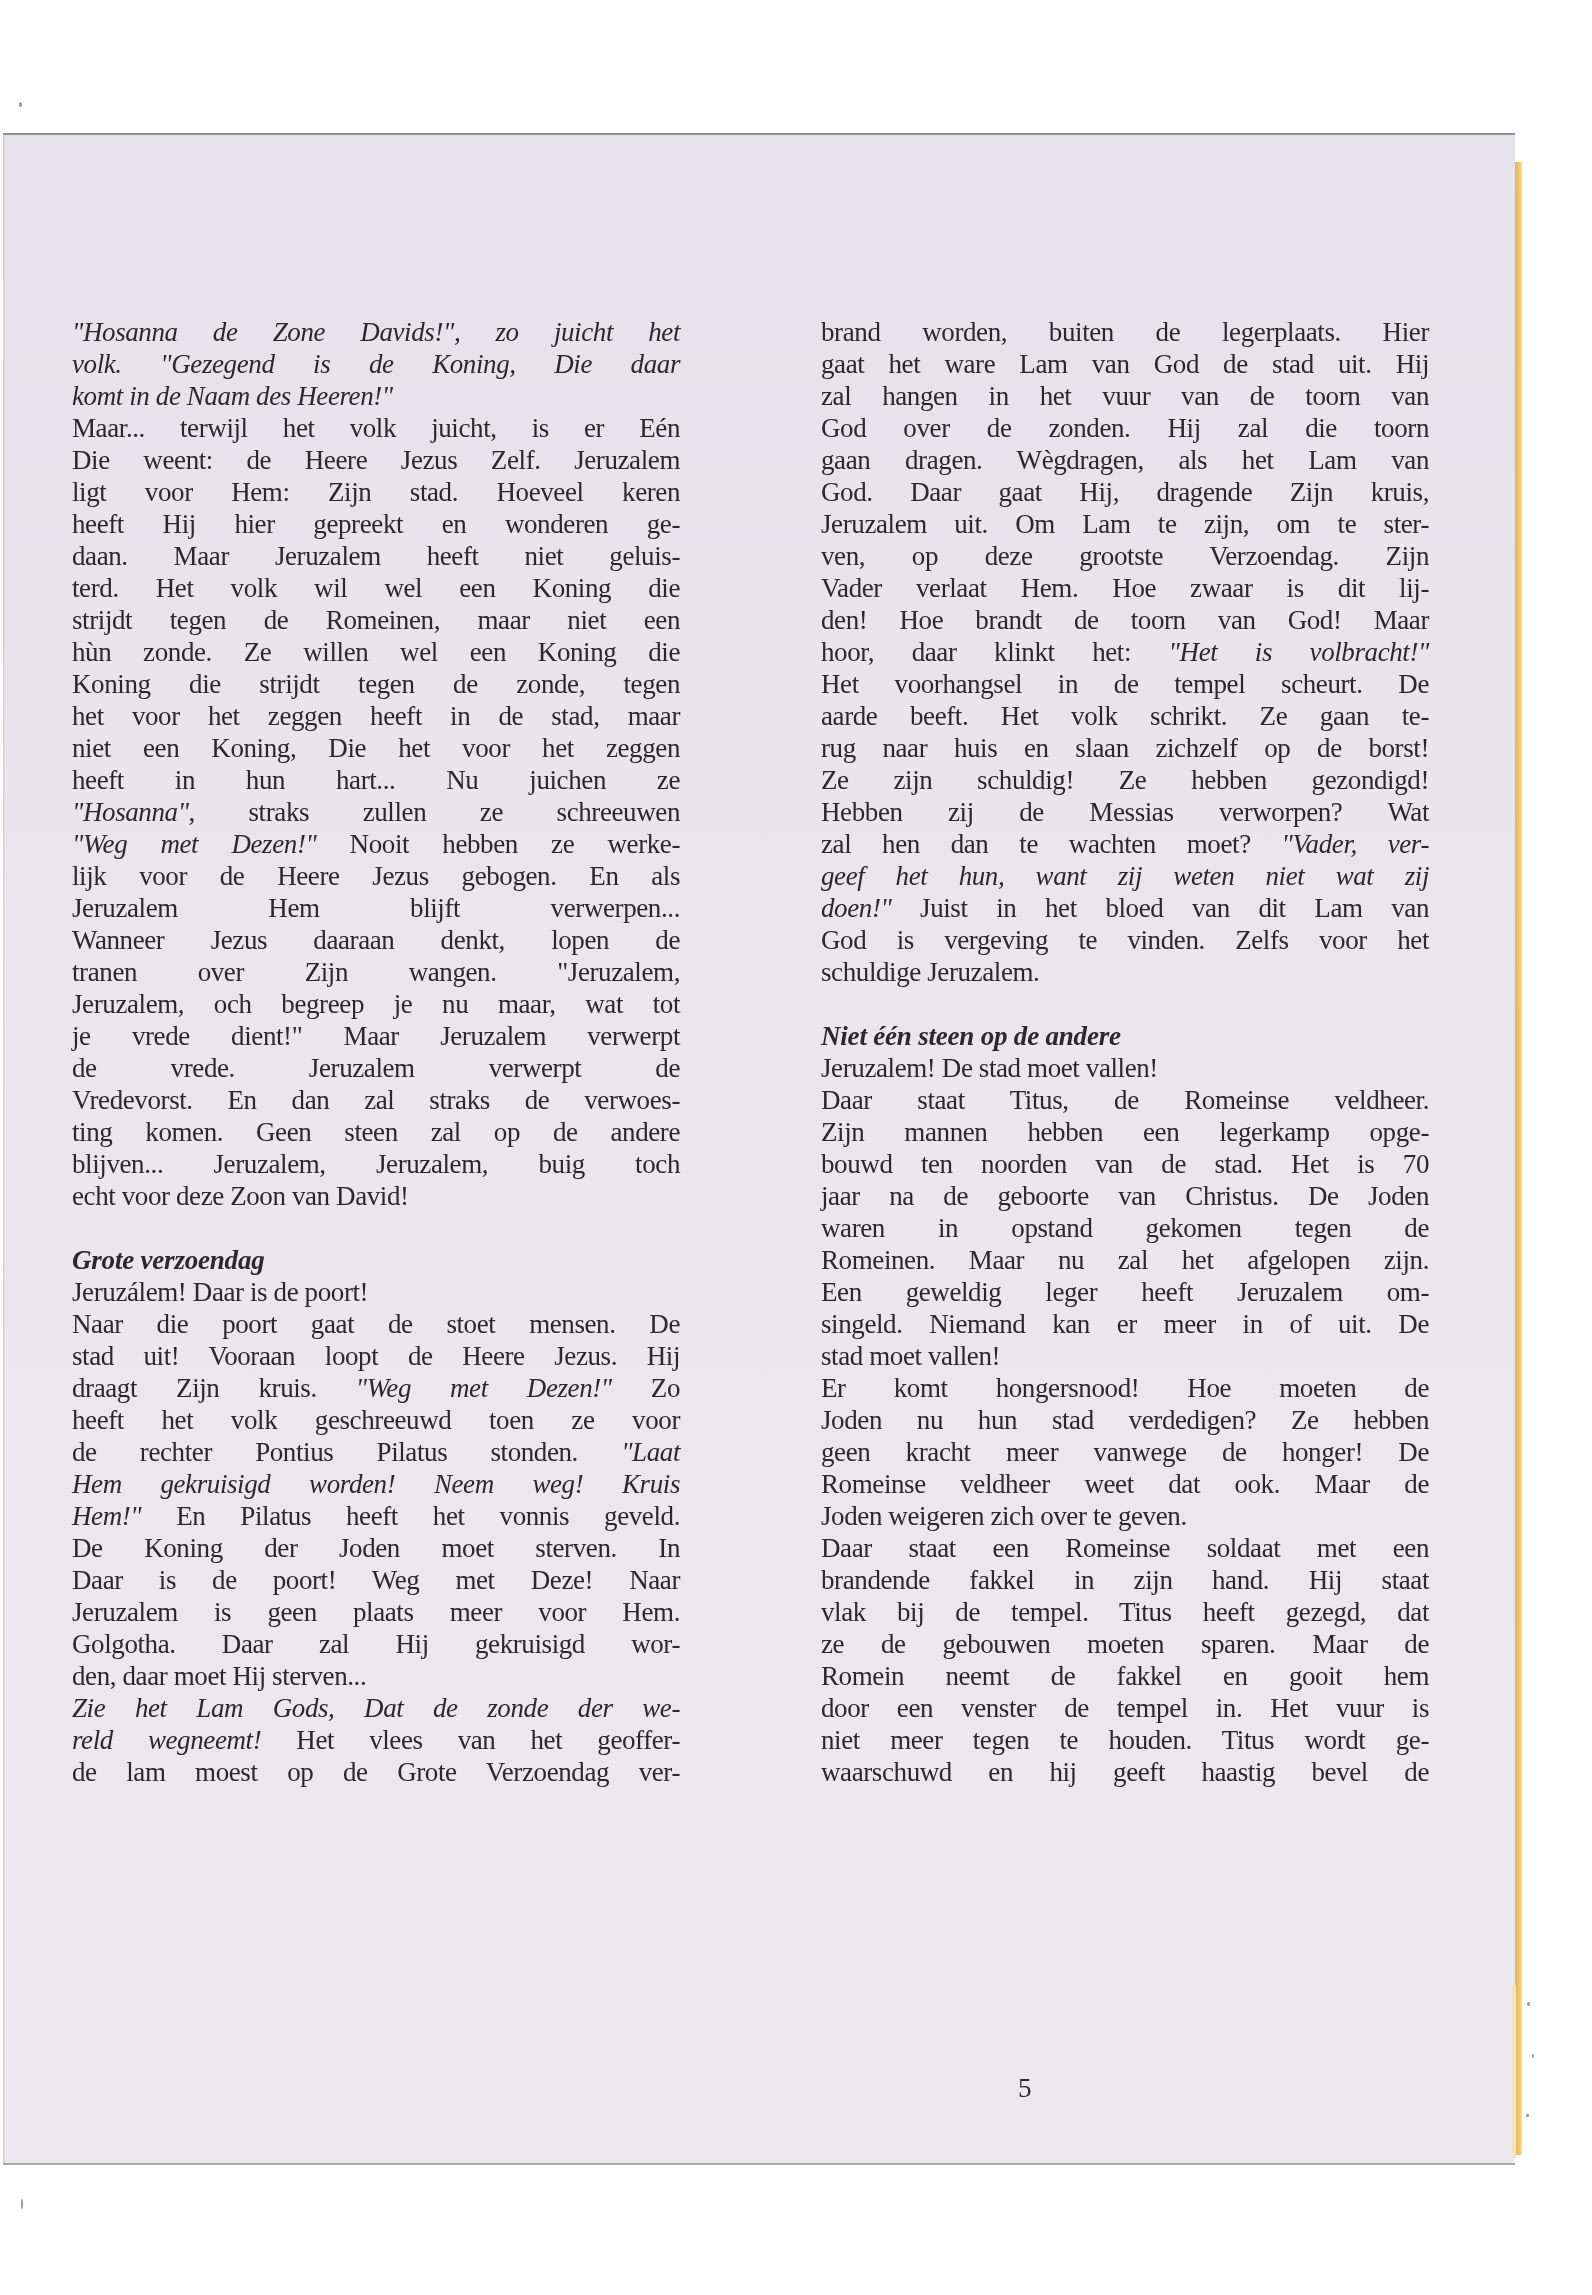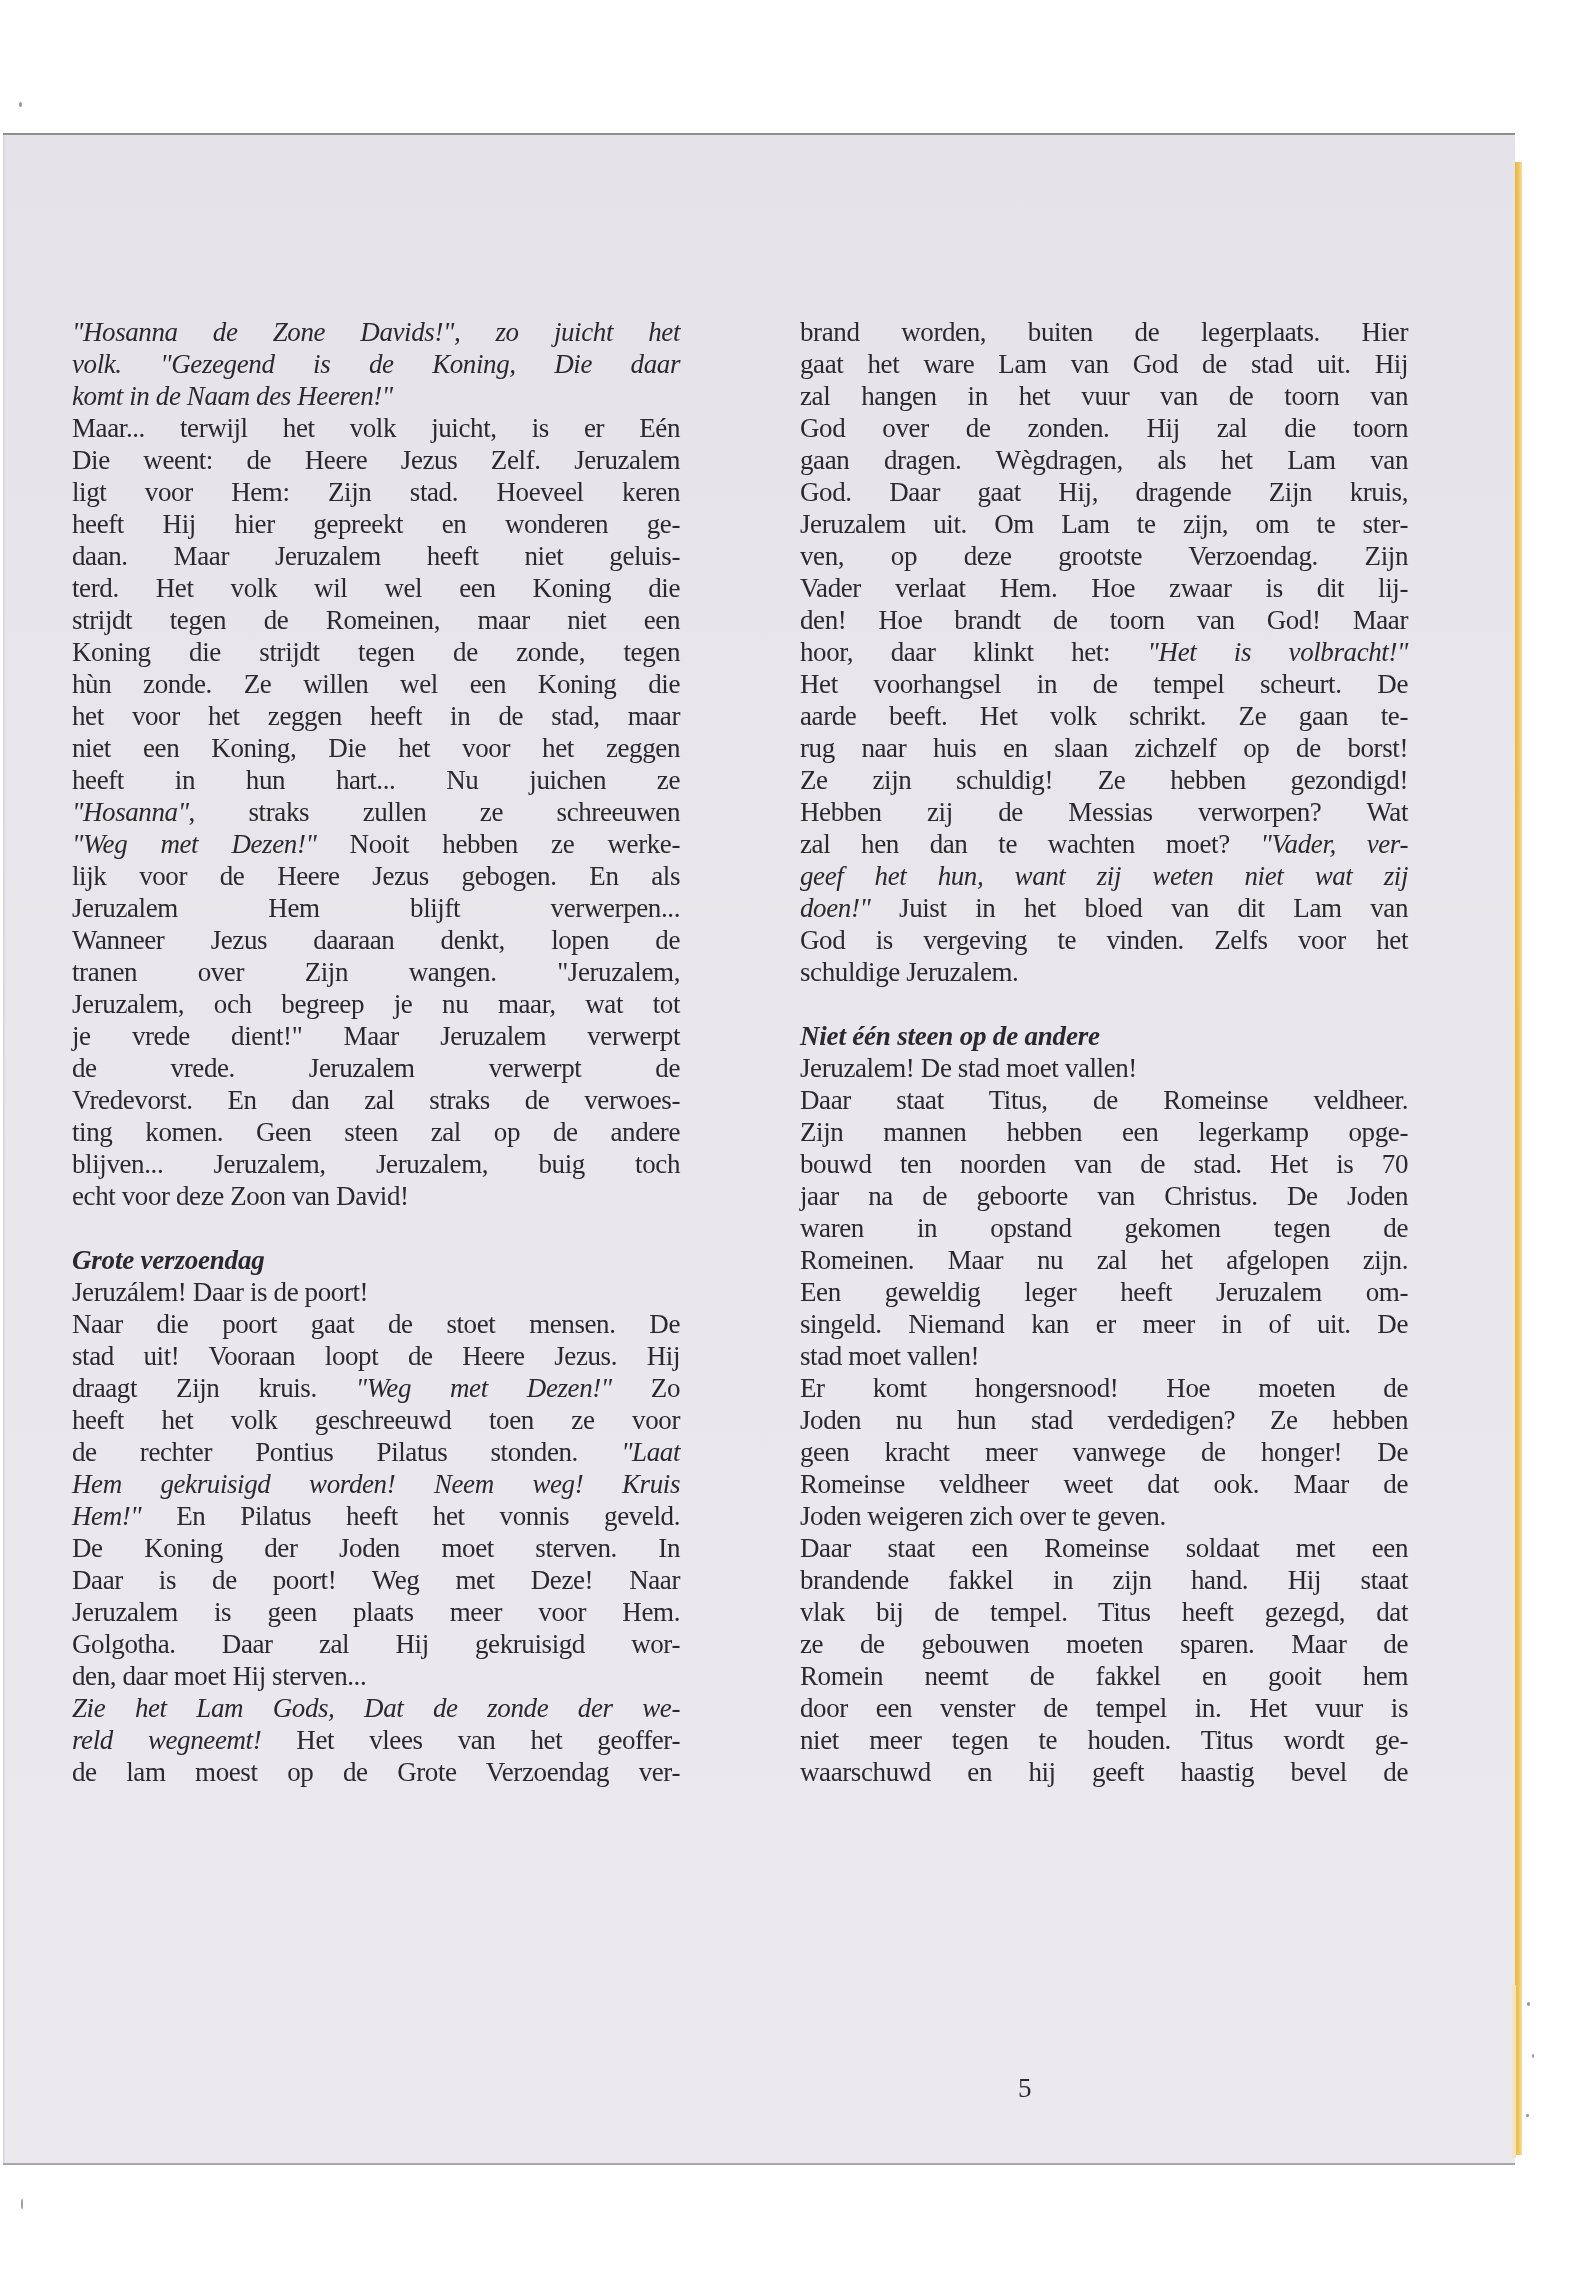--- a/index.html
+++ b/index.html
@@ -48,21 +48,21 @@
     width: 1512px;
     height: 1.7px;
     background: #a8a7ab;
   }
   .column {
     position: absolute;
     top: 316px;
     width: 608px;
   }
   .col-left { left: 72px; }
-  .col-right { left: 800px; }
+  .col-right { left: 821px; }
   .line {
     height: 32px;
     line-height: 32px;
     font-size: 27px;
     white-space: nowrap;
     text-align: justify;
     text-align-last: justify;
     letter-spacing: -0.4px;
     word-spacing: 0px;
   }
@@ -103,22 +103,22 @@
     <div class="line"><span class="it">"Hosanna de Zone Davids!", zo juicht het</span></div>
     <div class="line"><span class="it">volk. "Gezegend is de Koning, Die daar</span></div>
     <div class="line last"><span class="it">komt in de Naam des Heeren!"</span></div>
     <div class="line"><span>Maar... terwijl het volk juicht, is er Eén</span></div>
     <div class="line"><span>Die weent: de Heere Jezus Zelf. Jeruzalem</span></div>
     <div class="line"><span>ligt voor Hem: Zijn stad. Hoeveel keren</span></div>
     <div class="line"><span>heeft Hij hier gepreekt en wonderen ge-</span></div>
     <div class="line"><span>daan. Maar Jeruzalem heeft niet geluis-</span></div>
     <div class="line"><span>terd. Het volk wil wel een Koning die</span></div>
     <div class="line"><span>strijdt tegen de Romeinen, maar niet een</span></div>
+    <div class="line"><span>hùn zonde. Ze willen wel een Koning die</span></div>
     <div class="line"><span>Koning die strijdt tegen de zonde, tegen</span></div>
-    <div class="line"><span>hùn zonde. Ze willen wel een Koning die</span></div>
     <div class="line"><span>het voor het zeggen heeft in de stad, maar</span></div>
     <div class="line"><span>niet een Koning, Die het voor het zeggen</span></div>
     <div class="line"><span>heeft in hun hart... Nu juichen ze</span></div>
     <div class="line"><span class="it">"Hosanna"</span><span>, straks zullen ze schreeuwen</span></div>
     <div class="line"><span class="it">"Weg met Dezen!"</span><span> Nooit hebben ze werke-</span></div>
     <div class="line"><span>lijk voor de Heere Jezus gebogen. En als</span></div>
     <div class="line"><span>Jeruzalem Hem blijft verwerpen...</span></div>
     <div class="line"><span>Wanneer Jezus daaraan denkt, lopen de</span></div>
     <div class="line"><span>tranen over Zijn wangen. "Jeruzalem,</span></div>
     <div class="line"><span>Jeruzalem, och begreep je nu maar, wat tot</span></div>

